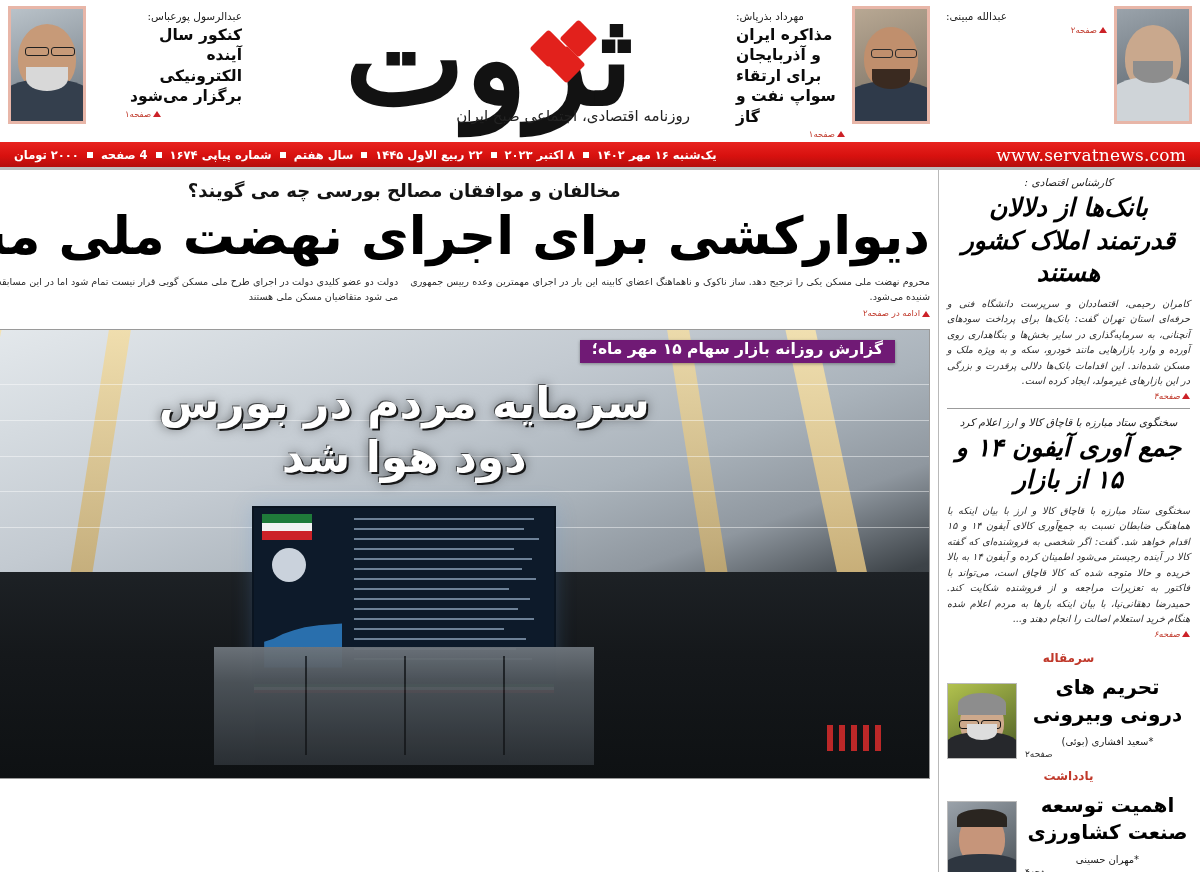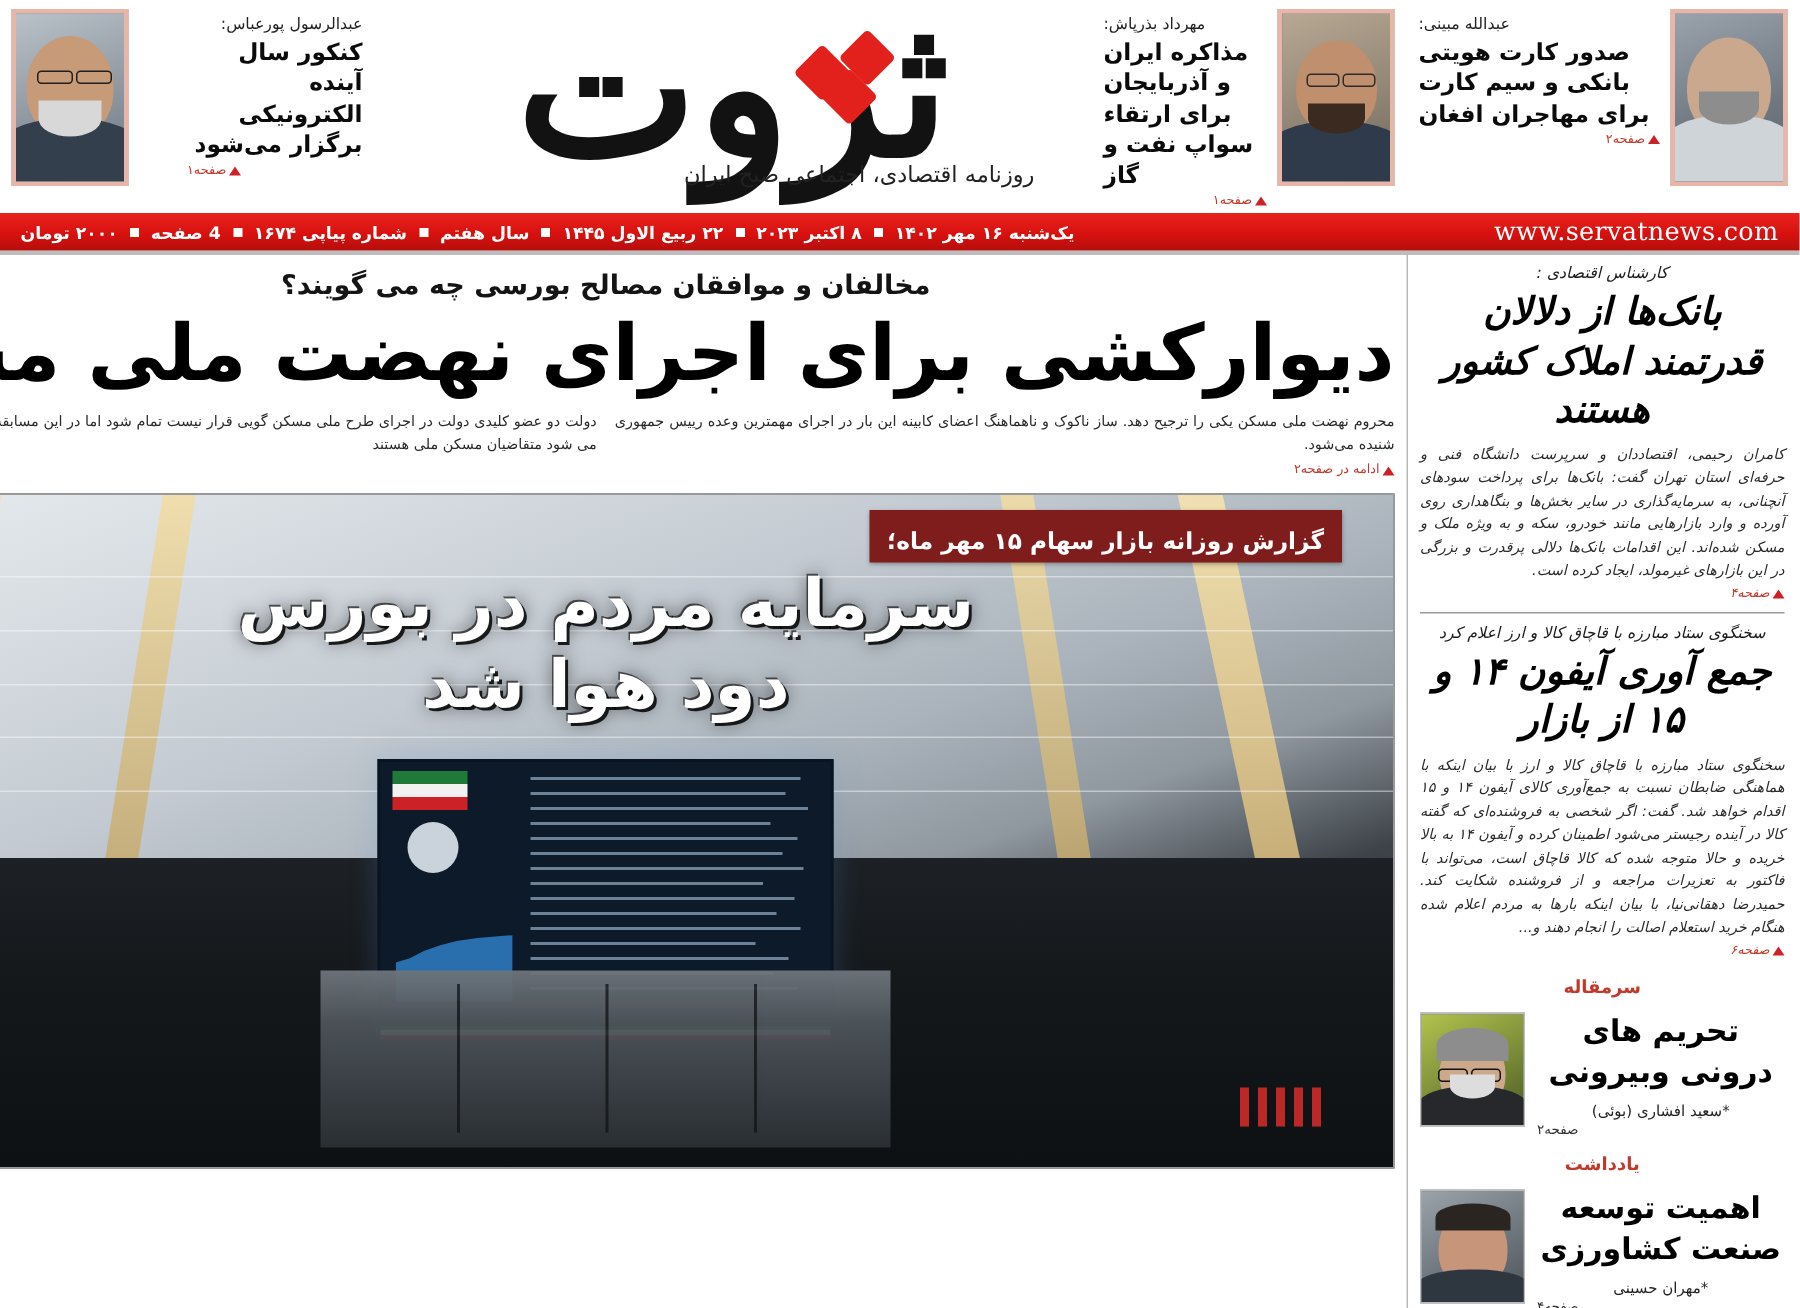--- a/index.html
+++ b/index.html
@@ -102,22 +102,22 @@
   .screen .logo-c{position:absolute;left:18px;top:40px;width:34px;height:34px;border-radius:50%;background:#dfe7ef;opacity:.9;}
   .base-flag{position:absolute;left:50%;transform:translateX(-50%);bottom:19%;width:300px;height:9px;
     background:linear-gradient(180deg,#1f7a3a 0 33%,#f0f0f0 33% 66%,#cc2127 66% 100%);}
   .entry{position:absolute;left:50%;transform:translateX(-50%);bottom:3%;width:380px;height:118px;
     background:linear-gradient(180deg,#6e757c 0%,#4d545a 30%,#2b3035 100%);opacity:.95;}
   .entry .door{position:absolute;top:8%;bottom:8%;width:2px;background:rgba(20,22,25,.8);}
   .rope{position:absolute;bottom:6%;width:60px;height:26px;
     background:repeating-linear-gradient(90deg,#cf2a2a 0 6px,transparent 6px 12px);opacity:.9;} .rope.r{right:4%;}
 
   .redflag{
-    position:absolute;top:10px;right:34px;background:#7f1d1d;color:#fff;font-weight:bold;
-    font-size:15.5px;padding:12px 12px 5px;letter-spacing:0;box-shadow:0 1px 3px rgba(0,0,0,.35);
+    position:absolute;top:10px;right:34px;background:#701a75;color:#fff;font-weight:bold;
+    font-size:15.5px;padding:0 12px 5px;letter-spacing:0;box-shadow:0 1px 3px rgba(0,0,0,.35);
   }
   .overhead{
     position:absolute;top:46px;right:20px;left:20px;text-align:center;color:#fff;font-weight:bold;
     font-size:44px;line-height:1.22;
     text-shadow:2px 2px 0 rgba(0,0,0,.85),-1px -1px 0 rgba(0,0,0,.6),0 0 12px rgba(0,0,0,.55);
   }
 
   
   .art{margin-bottom:6px;font-style:italic;}
   .art-kicker{font-size:11px;text-align:center;color:#1b1b1b;margin-bottom:4px;}
@@ -126,21 +126,21 @@
   .art-pg{color:#c0392b;font-size:8.5px;display:flex;gap:2px;align-items:center;margin-top:2px;}
   .rule{height:1px;background:#9b9b9b;margin:7px 0;}
 
   .col-right .art-title{font-size:25px;}
   .col-right .art-kicker{font-size:10.5px;}
 
   
   .sect-label{display:flex;align-items:center;gap:6px;margin:4px 16px 3px;flex-direction:column;}
   .sect-label .lbl{font-size:12px;font-weight:bold;color:#c0392b;white-space:nowrap;}
   .sect-label .ln{flex:1;height:1px;background:#777;}
-  .op{display:flex;gap:8px;align-items:center;margin-bottom:2px;}
+  .op{display:flex;gap:8px;align-items:flex-end;margin-bottom:2px;}
   .op .ophoto{width:68px;height:74px;flex:none;border:1px solid #bbb;overflow:hidden;background:#8d8d8d;position:relative;}
   .op .optxt{flex:1;text-align:center;padding-top:6px;}
   .op-title{font-size:20px;font-weight:bold;line-height:1.35;color:#000;}
   .op-author{font-size:10px;color:#222;margin-top:8px;}
   .op-page{font-size:9px;color:#333;text-align:left;margin-top:2px;}
 
   
   .face{position:absolute;inset:0;}
   .face .bgf{position:absolute;inset:0;}
   .face .head{position:absolute;left:50%;transform:translateX(-50%);border-radius:50% 50% 45% 45%;}
@@ -160,21 +160,20 @@
       <div class="photo">
         <div class="face">
           <div class="bgf" style="background:linear-gradient(160deg,#9aa3ab,#6f7880 60%,#5c646b)"></div>
           <div class="head" style="top:14%;width:56px;height:66px;background:#c9a88d;"></div>
           <div class="body" style="width:90px;height:44px;background:#cfd4d8;"></div>
           <div style="position:absolute;left:50%;transform:translateX(-50%);top:46%;width:40px;height:22px;background:#8d8d8d;border-radius:0 0 50% 50%;"></div>
         </div>
       </div>
       <div class="txt">
         <div class="kicker">عبدالله مبینی:</div>
-        <div class="ptitle">صدور کارت هویتی بانکی و سیم کارت برای مهاجران افغان</div>
         <div class="pagref">
           <span class="tri"></span>
           <span>صفحه۲</span>
         </div>
       </div>
     </div>
 
     <div class="promo" style="width:210px;">
       <div class="photo">
         <div class="face">

